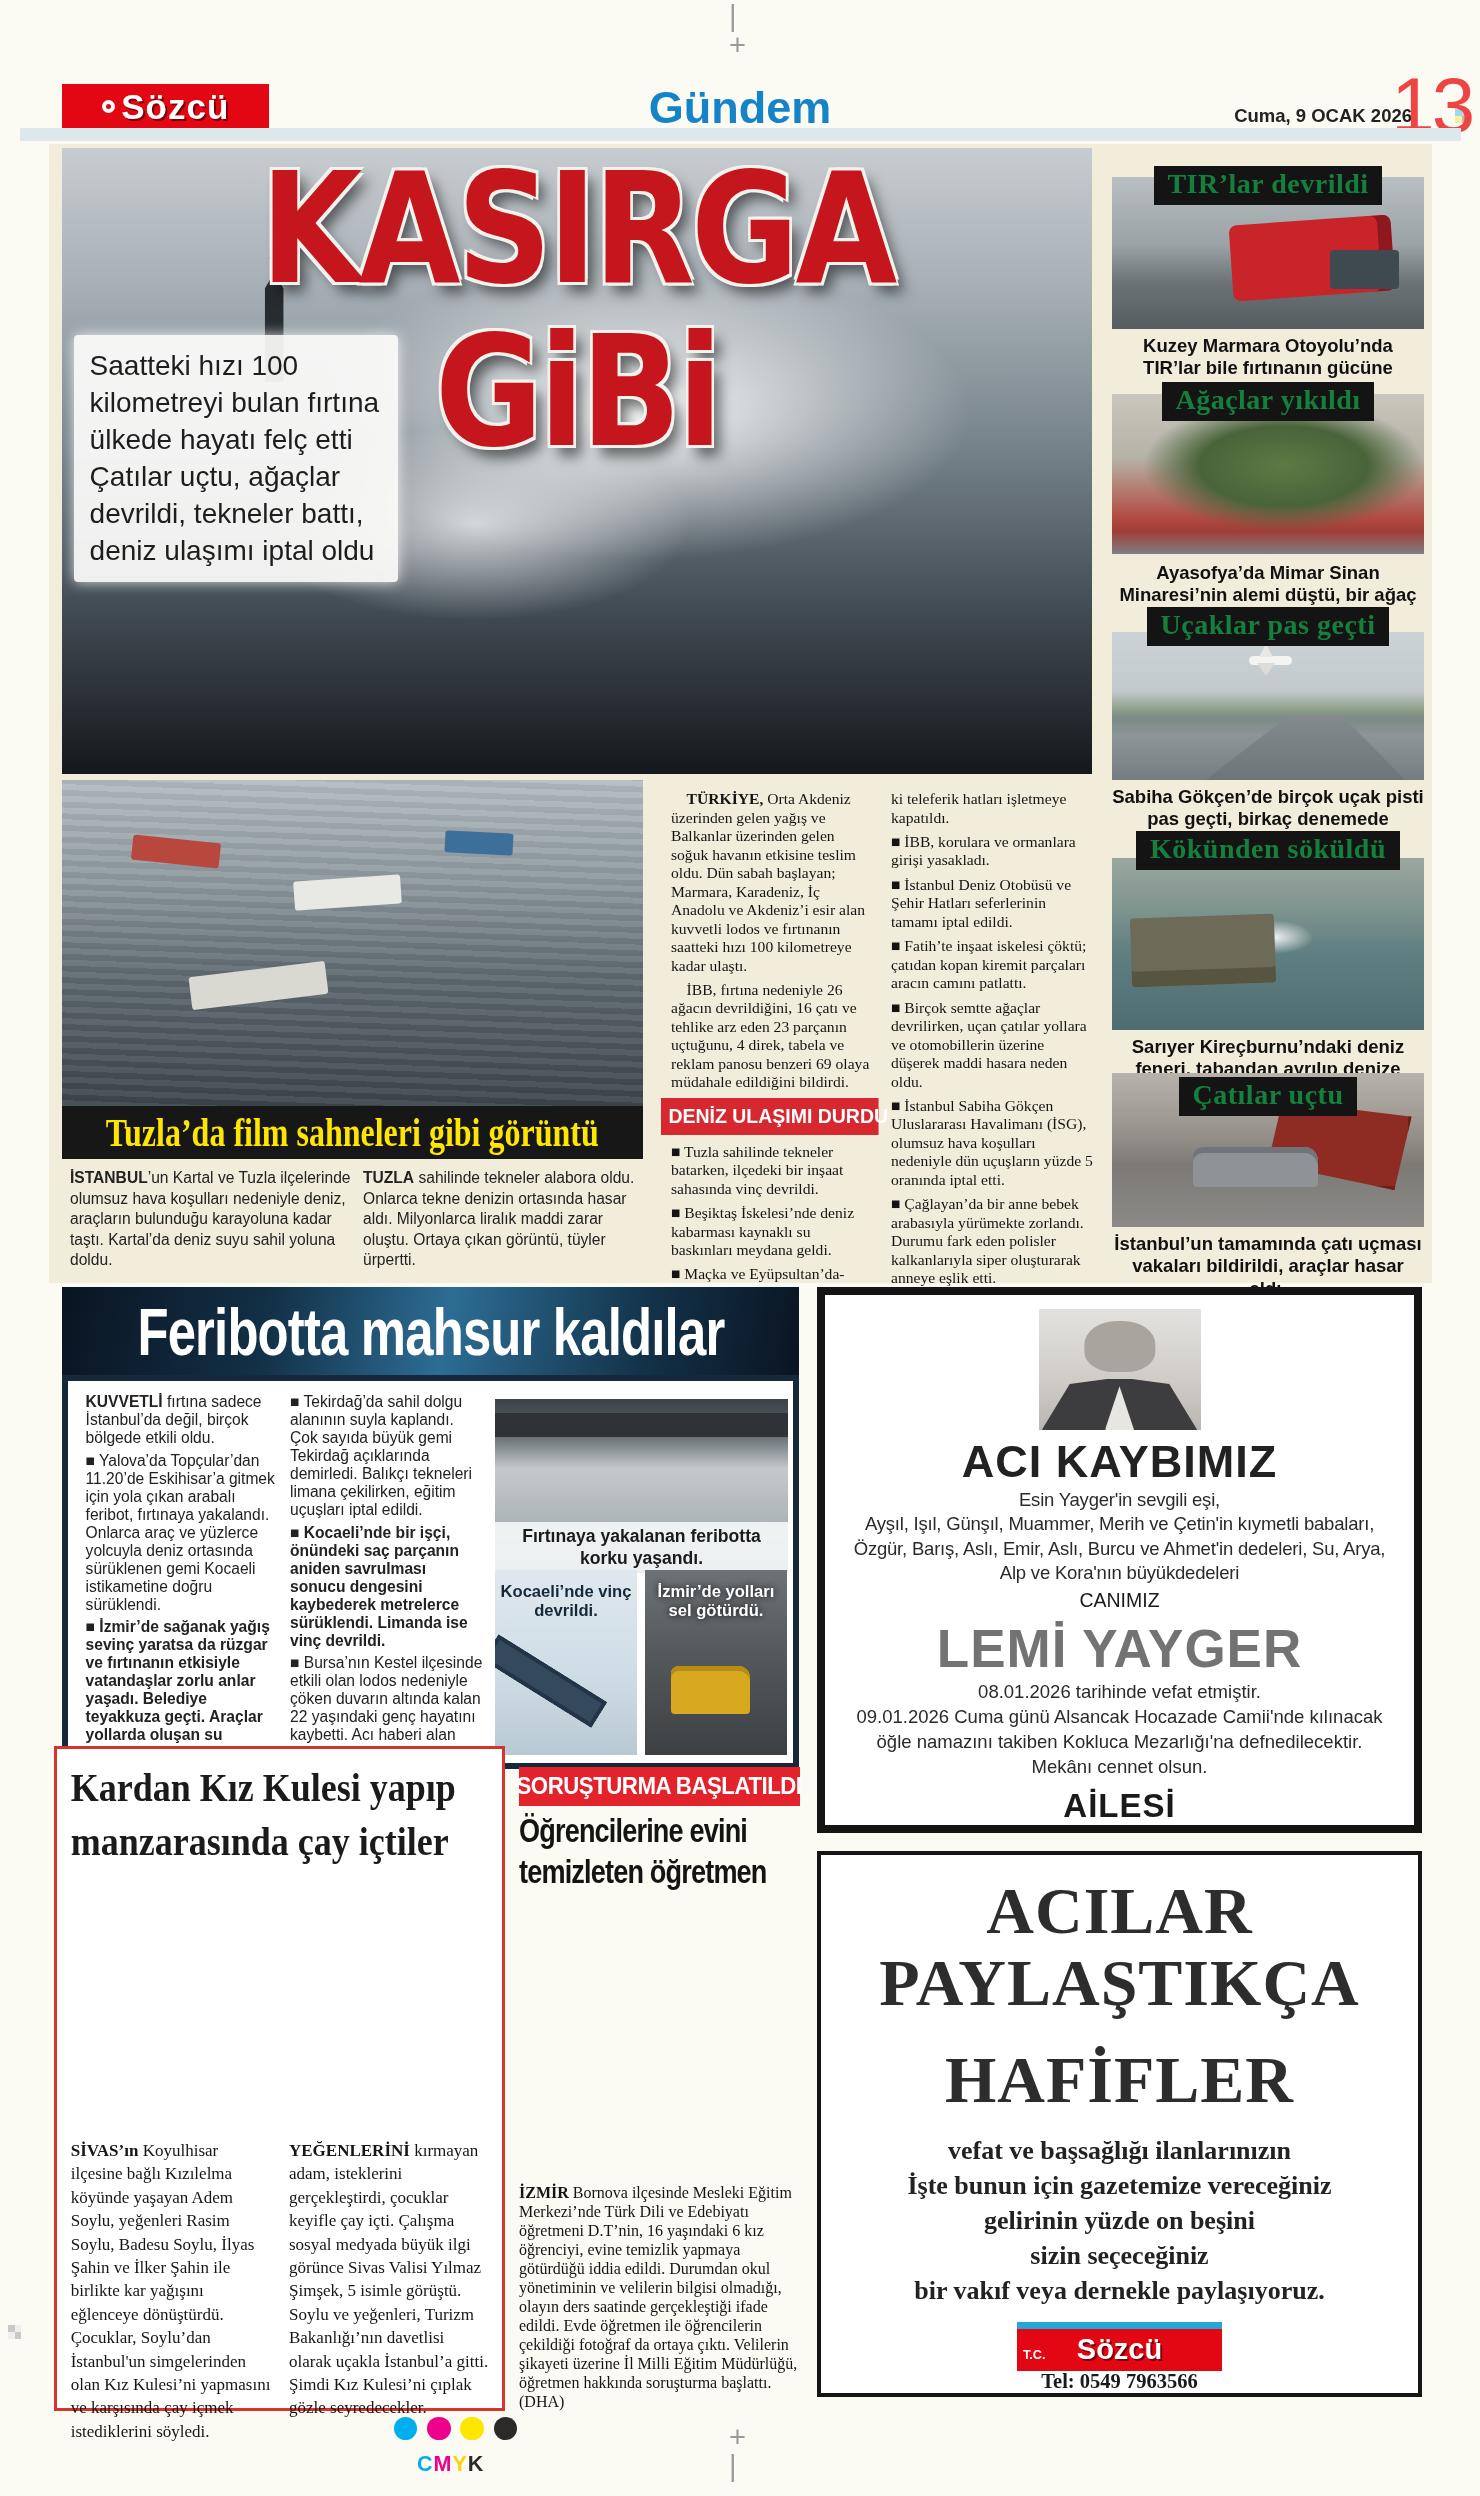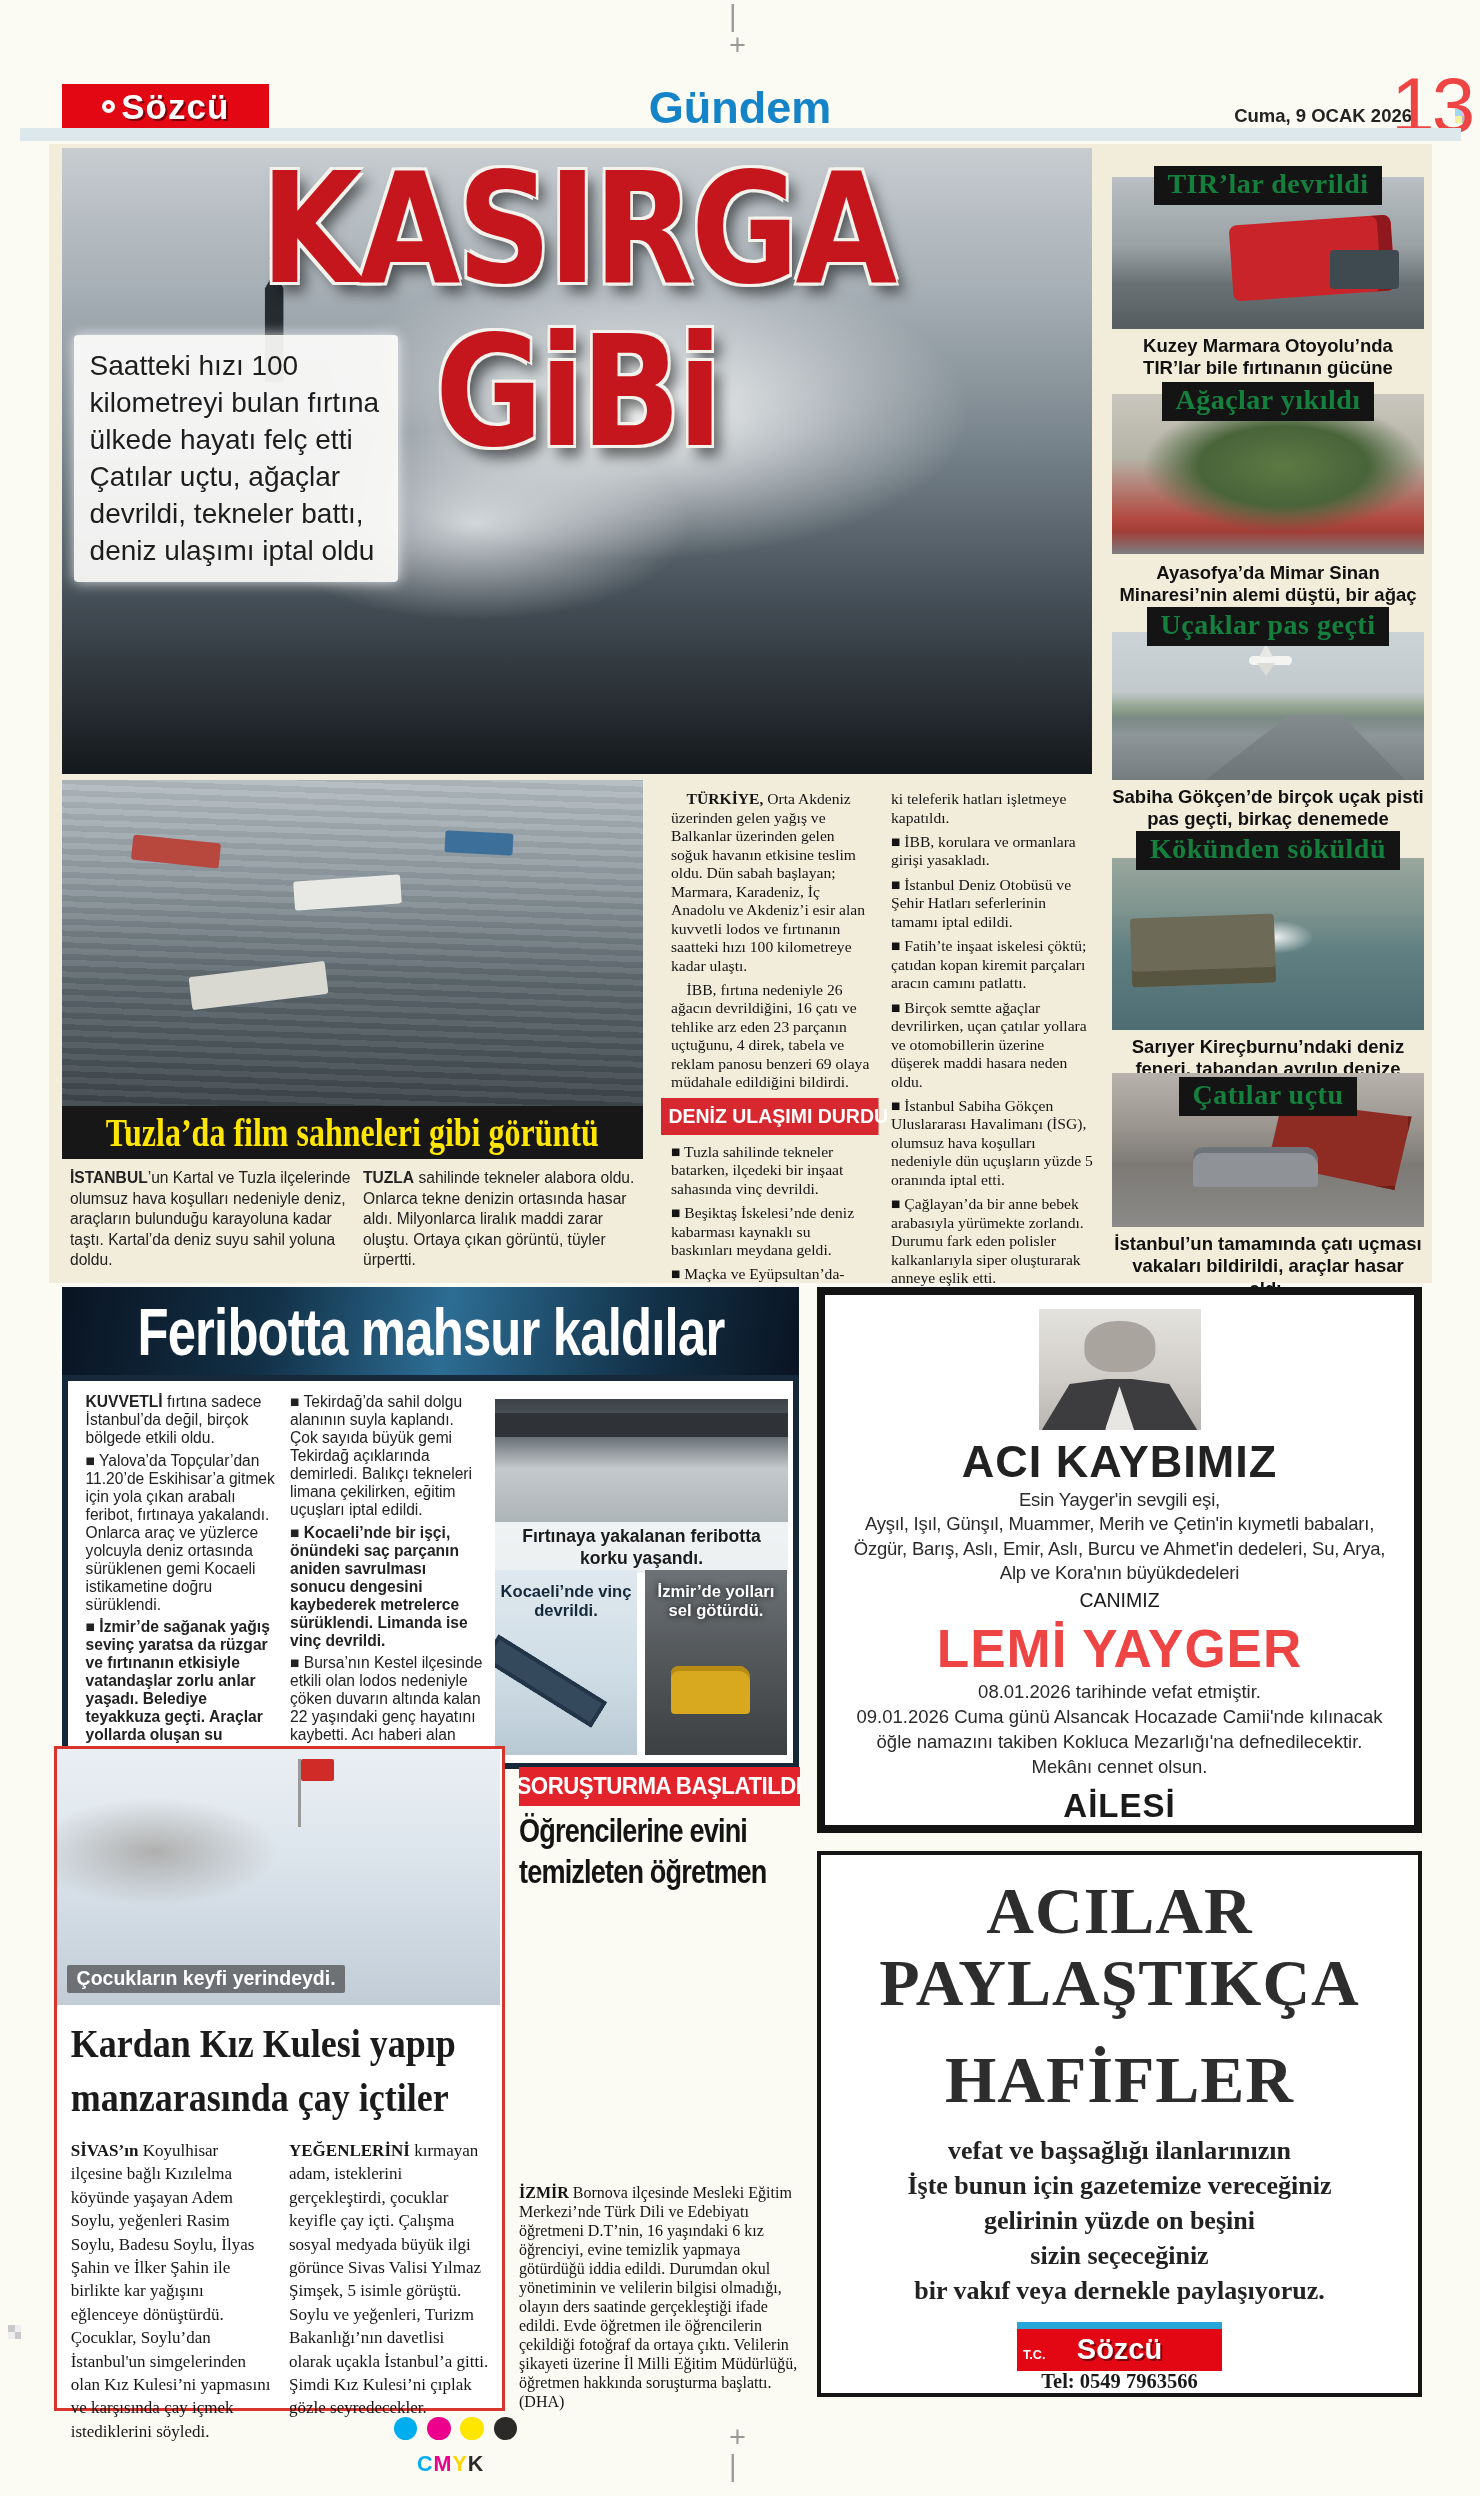--- a/index.html
+++ b/index.html
@@ -112,21 +112,21 @@
   .fcap-main{position:absolute;left:0;right:0;bottom:0;background:rgba(244,247,248,.92);color:#1b1b1b;
              font-weight:bold;font-size:17.6px;line-height:21.5px;text-align:center;padding:3.9px 2px;}
   .fcap-on{position:absolute;left:0;right:0;top:11.7px;text-align:center;font-weight:bold;font-size:16.6px;line-height:19.5px;}
 
   
   .obit{left:817px;top:1287px;width:605px;height:546px;background:#fff;border:8.8px solid #141414;box-sizing:border-box;
         display:flex;flex-direction:column;align-items:center;text-align:center;overflow:hidden;}
   .obit .title{font-weight:bold;font-size:45px;letter-spacing:1px;margin-top:5.9px;color:#222;}
   .obit .line{font-size:18.5px;line-height:24.4px;color:#2a2a2a;letter-spacing:-0.2px;}
   .obit .canimiz{font-weight:normal;font-size:19.5px;margin-top:3.9px;}
-  .obit .name{font-weight:bold;font-size:53px;letter-spacing:1px;margin-top:5.9px;color:#ef4444;}
+  .obit .name{font-weight:bold;font-size:53px;letter-spacing:1px;margin-top:5.9px;color:#737373;}
   .obit .det{font-size:18.5px;line-height:25px;color:#2a2a2a;}
   .obit .sign{font-weight:bold;font-size:33px;margin-top:7.8px;letter-spacing:1px;}
 
   
   .adbox{left:817px;top:1851px;width:605px;height:546px;background:#fff;border:4.9px solid #151515;box-sizing:border-box;
          display:flex;flex-direction:column;align-items:center;text-align:center;font-family:"Liberation Serif",serif;overflow:hidden;}
   .adbox .big{font-weight:bold;font-size:66px;line-height:72px;color:#2d2d2d;letter-spacing:1px;}
   .adbox .big.gap{margin-top:25px;}
   .adbox .body{margin-top:17.6px;font-weight:bold;font-size:26px;line-height:35px;color:#222;}
   .adlogo{margin-top:13.7px;position:relative;width:205px;height:49px;}
@@ -326,24 +326,20 @@
       <div class="bluestrip"></div>
       <div class="redbox">
         <span class="soz">Sözcü</span>
       </div>
       <span class="tc">T.C.</span>
     </div>
     <div class="adtel">Tel: 0549 7963566</div>
   </div>
 
   <div class="abs snowbox">
-    <div class="photo ph-snow" style="position:relative;width:443px;height:256px;">
-      <div class="flag"></div>
-      <div class="snowcap">Çocukların keyfi yerindeydi.</div>
-    </div>
     <div class="snowhead"><span>Kardan Kız Kulesi yapıp manzarasında çay içtiler</span></div>
     <div class="snowcols">
       <div class="snowcol">
         <span class="lead">SİVAS’ın</span><span> Koyulhisar ilçesine bağlı Kızılelma köyünde yaşayan Adem Soylu, yeğenleri Rasim Soylu, Badesu Soylu, İlyas Şahin ve İlker Şahin ile birlikte kar yağışını eğlenceye dönüştürdü. Çocuklar, Soylu’dan İstanbul'un simgelerinden olan Kız Kulesi’ni yapmasını ve karşısında çay içmek istediklerini söyledi.</span>
       </div>
       <div class="snowcol">
         <span class="lead">YEĞENLERİNİ</span><span> kırmayan adam, isteklerini gerçekleştirdi, çocuklar keyifle çay içti. Çalışma sosyal medyada büyük ilgi görünce Sivas Valisi Yılmaz Şimşek, 5 isimle görüştü. Soylu ve yeğenleri, Turizm Bakanlığı’nın davetlisi olarak uçakla İstanbul’a gitti. Şimdi Kız Kulesi’ni çıplak gözle seyredecekler.</span>
       </div>
     </div>
   </div>

